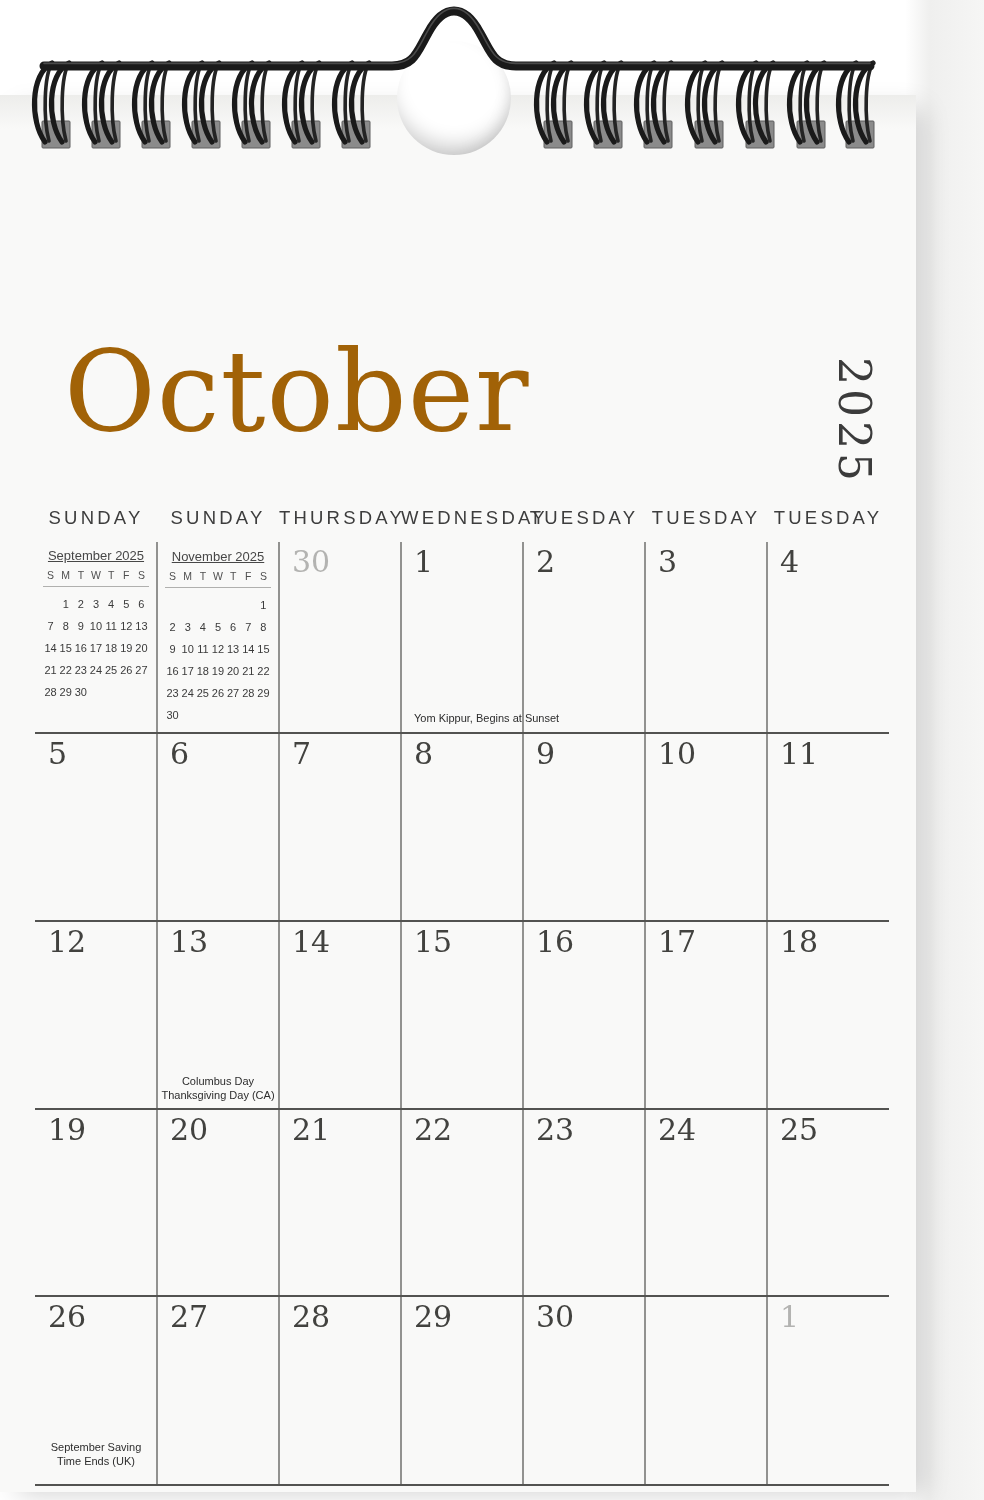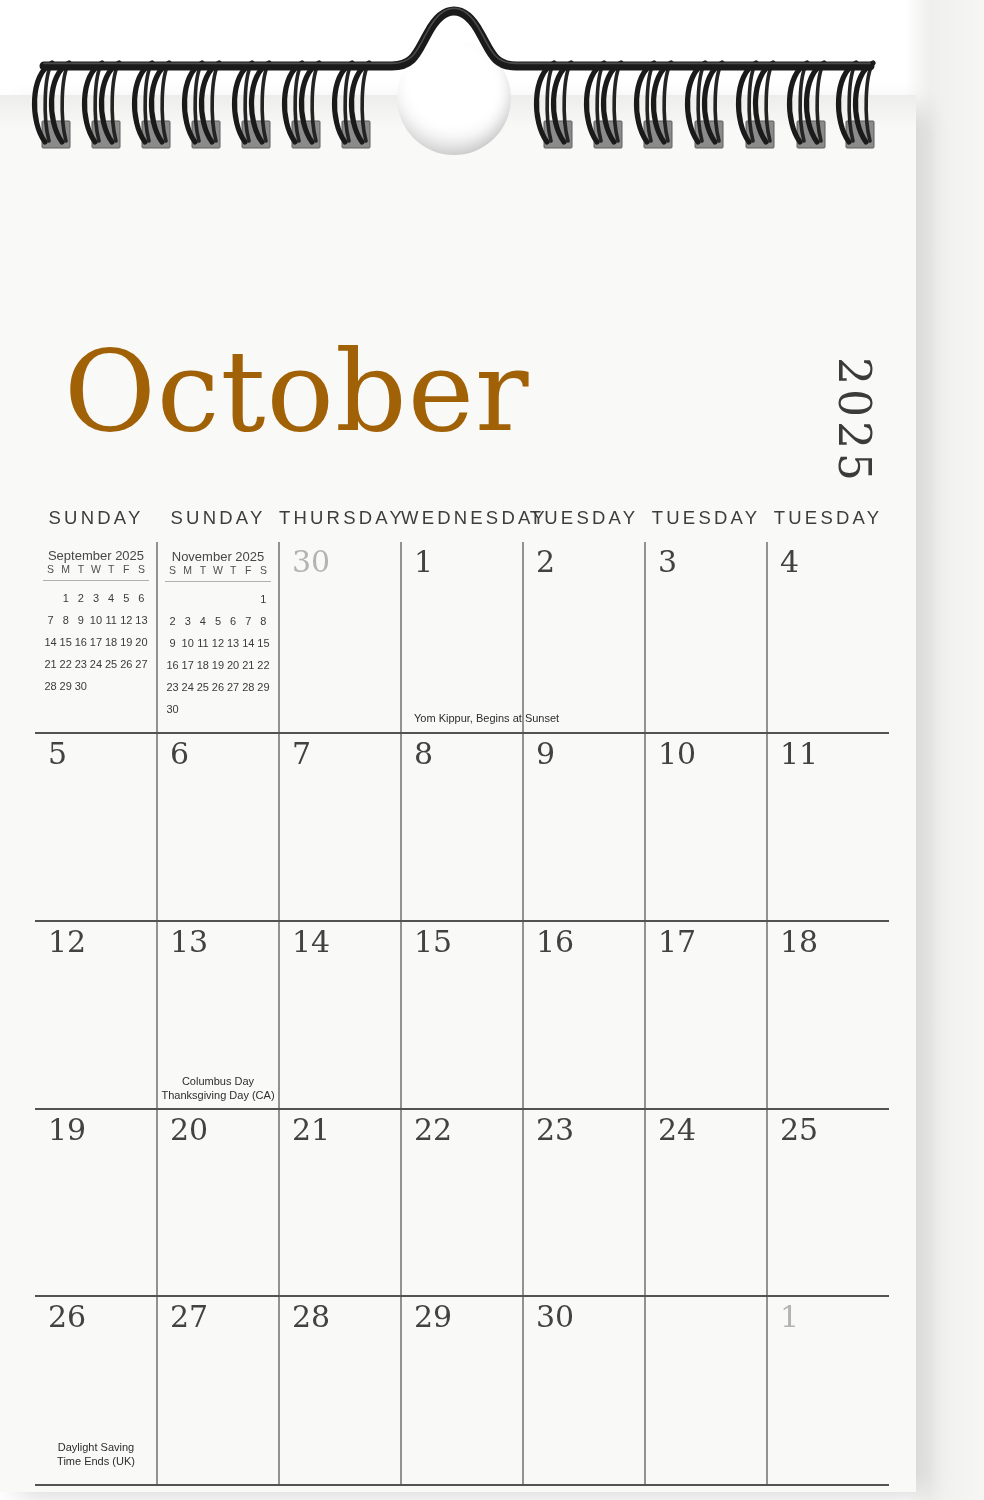--- a/index.html
+++ b/index.html
@@ -28,21 +28,21 @@
   .hline{position:absolute;left:0;width:854px;height:2px;background:#535351;}
   .cell{position:absolute;width:122px;}
   .daynum{position:absolute;left:13px;top:5px;font-family:"DejaVu Serif","Liberation Serif",serif;
         font-size:30px;line-height:1.1;color:#42423f;}
   .daynum.muted{color:#b3b3b1;}
   .notes{position:absolute;left:-6px;right:-6px;bottom:15px;text-align:center;
         font-size:11px;line-height:1.32;color:#2d2d2d;}
   .notes.tight{bottom:5px;}
   .notes.left{left:13px;right:auto;bottom:6px;text-align:right;white-space:nowrap;}
   .mini{position:absolute;left:0;top:0;right:0;bottom:0;padding:8px 8px 0;}
-  .mini-title{text-align:center;font-size:13px;color:#474747;}
+  .mini-title{text-align:center;font-size:13px;color:#474747;margin-bottom:6px;text-decoration:underline;}
   .mini-letters{display:grid;grid-template-columns:repeat(7,1fr);text-align:center;
         font-size:10.5px;color:#4f4f4f;padding-bottom:5px;border-bottom:1.5px solid #b0b0ae;}
   .mini-weeks{margin-top:1px;}
   .mini-week{display:grid;grid-template-columns:repeat(7,1fr);text-align:center;
         font-size:11px;color:#3a3a3a;height:22px;align-items:end;}
 </style>
 </head>
 <body>
 
 <div class="scene">
@@ -282,21 +282,21 @@
         </div>
         <div class="cell" style="left: 610px; top: 568px; height: 187px;">
           <div class="daynum">24</div>
         </div>
         <div class="cell" style="left: 732px; top: 568px; height: 187px;">
           <div class="daynum">25</div>
         </div>
         <div class="cell" style="left: 0px; top: 755px; height: 189px;">
           <div class="daynum">26</div>
           <div class="notes">
-            <div>Daylight Saving</div>
+            <div>September Saving</div>
             <div>Time Ends (UK)</div>
           </div>
         </div>
         <div class="cell" style="left: 122px; top: 755px; height: 189px;">
           <div class="daynum">27</div>
         </div>
         <div class="cell" style="left: 244px; top: 755px; height: 189px;">
           <div class="daynum">28</div>
         </div>
         <div class="cell" style="left: 366px; top: 755px; height: 189px;">

